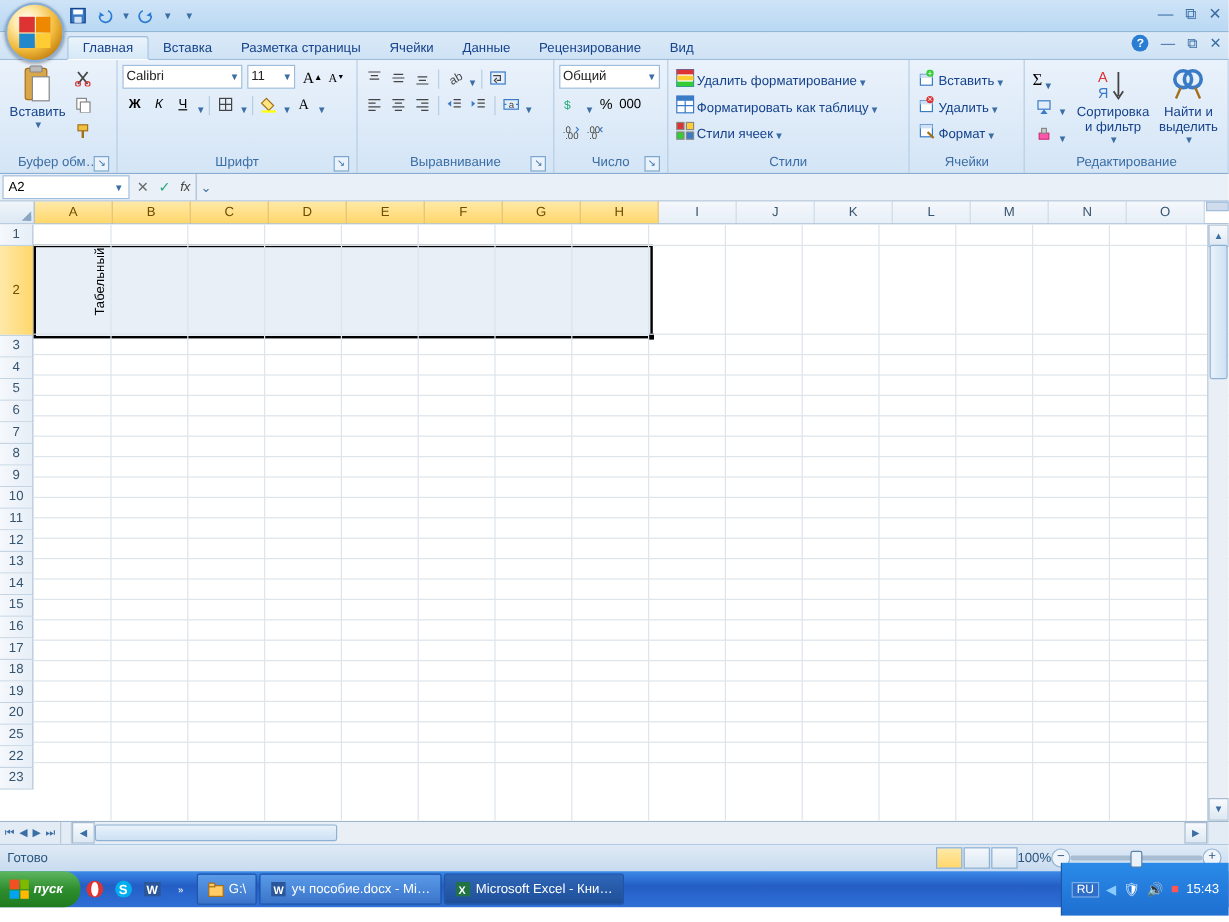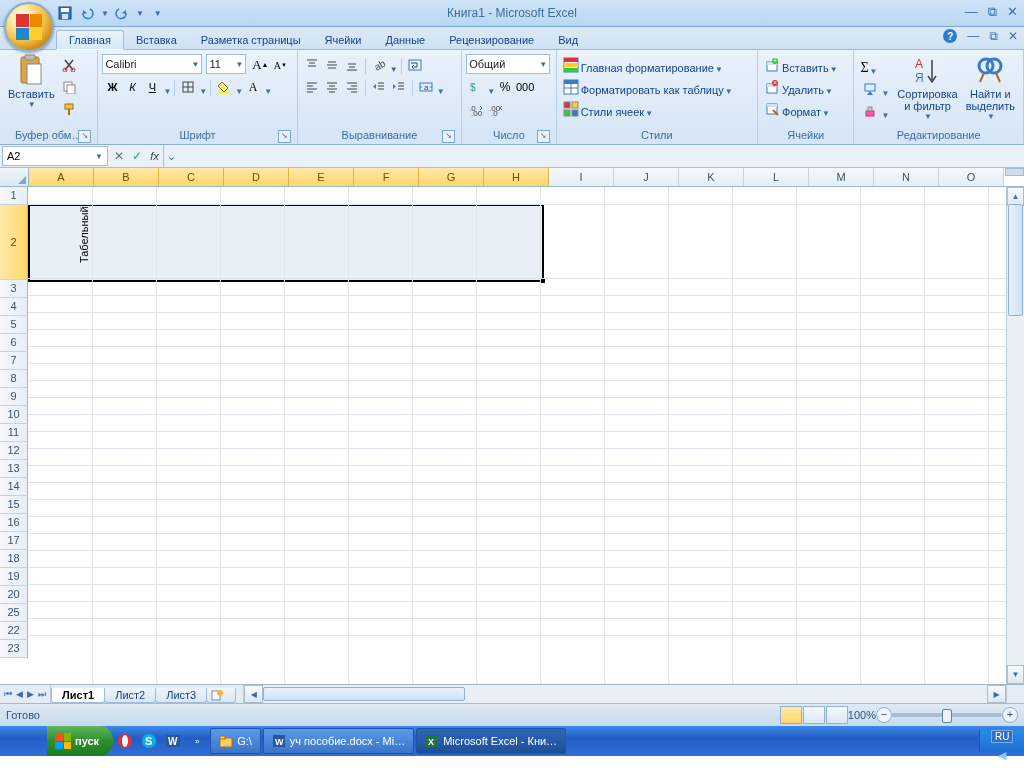--- a/index.html
+++ b/index.html
@@ -85,27 +85,27 @@
   .status{height:22px;background:linear-gradient(#dfeaf5,#c8dbef);border-top:1px solid #9ebddc;display:flex;align-items:center;padding:0 6px;color:#2b567f;font-size:11px;}
   .status .right{margin-left:auto;display:flex;align-items:center;gap:0;}
   .view-btns{display:flex;gap:1px;}
   .view-btn{width:20px;height:16px;border:1px solid #8fb1d3;background:linear-gradient(#f4f8fc,#dbe7f2);}
   .view-btn.active{background:linear-gradient(#ffe9a8,#ffd76b);}
   .zoom-slider{width:110px;height:4px;background:#a8bdd2;position:relative;border-radius:2px;}
   .zoom-slider .handle{position:absolute;left:50%;top:-4px;width:8px;height:12px;background:#e9f2fb;border:1px solid #5e82a8;border-radius:2px;transform:translateX(-50%);}
   .zoom-btn{width:14px;height:14px;border:1px solid #8fb1d3;border-radius:50%;background:#eef4fa;text-align:center;line-height:12px;font-size:11px;}
   
   .taskbar{height:30px;background:linear-gradient(#3c8ae8,#245ec5 40%,#2e6fd6);display:flex;align-items:center;color:#fff;font-size:11px;}
-  .start{height:30px;padding:0 14px 0 8px;display:flex;align-items:center;gap:4px;background:linear-gradient(#5fb65f,#2e8e2e 50%,#1f7a1f);border-radius:0 14px 14px 0;font-weight:bold;margin-left:47px;}
+  .start{height:30px;padding:0 14px 0 8px;display:flex;align-items:center;gap:4px;background:linear-gradient(#5fb65f,#2e8e2e 50%,#1f7a1f);border-radius:0 14px 14px 0;font-style:italic;font-weight:bold;}
   .start .flag{width:16px;height:16px;display:grid;grid-template-columns:1fr 1fr;grid-template-rows:1fr 1fr;gap:1px;}
   .start .flag span:nth-child(1){background:#f25022}.start .flag span:nth-child(2){background:#7fba00}.start .flag span:nth-child(3){background:#00a4ef}.start .flag span:nth-child(4){background:#ffb900}
   .task{height:24px;margin:0 1px;padding:0 8px;display:flex;align-items:center;gap:4px;background:linear-gradient(#5a9ae8,#3a74c9);border:1px solid #1e55a8;border-radius:2px;max-width:160px;overflow:hidden;white-space:nowrap;}
   .task.active{background:linear-gradient(#2f66b8,#1e4f98);}
   .ql{height:24px;margin:0 1px;width:22px;display:flex;align-items:center;justify-content:center;}
-  .tray{margin-left:auto;height:22px;background:linear-gradient(#2a8ae8,#1e6fd0);display:flex;align-items:center;gap:6px;padding:0 8px;border-left:1px solid #1e55a8;flex-direction:column;}
+  .tray{margin-left:auto;height:44px;background:linear-gradient(#2a8ae8,#1e6fd0);display:flex;align-items:center;gap:6px;padding:0 8px;border-left:1px solid #1e55a8;}
   .lang{background:#2f6fc9;border:1px solid #7aaee8;padding:0 3px;font-size:10px;}
   .clock{font-size:11px;}
 </style>
 </head>
 <body>
 
 <div class="titlebar">
   <div class="office-btn">
     <div class="office-logo">
         <span></span>
@@ -131,21 +131,20 @@
     <span class="drop">▼</span>
     <div class="ico">
         <svg width="14" height="14">
           <path d="M4 3 A5 5 0 1 0 11 7" fill="none" stroke="#2b7cd3" stroke-width="1.5"></path>
           <path d="M11 4 L11 8 L7 7 Z" fill="#2b7cd3"></path>
         </svg>
       </div>
     <span class="drop">▼</span>
     <span class="drop" style="margin-left:6px">▼</span>
   </div>
-  <div class="title">Книга1 - Microsoft Excel</div>
   <div class="win-ctrl">
     <span>—</span>
     <span>⧉</span>
     <span>✕</span>
   </div>
 </div>
 
 <div class="tabrow">
   <div class="tab active">Главная</div>
   <div class="tab">Вставка</div>
@@ -385,21 +384,21 @@
     <div class="group-body" style="flex-direction:column;gap:0">
       <div class="row">
           <div class="ico-sm">
             <svg width="16" height="16">
               <rect x="1" y="1" width="14" height="14" fill="#fff" stroke="#3a7bc8"></rect>
               <rect x="1" y="1" width="14" height="4" fill="#d33"></rect>
               <rect x="1" y="6" width="14" height="4" fill="#fc3"></rect>
               <rect x="1" y="11" width="14" height="4" fill="#3c3"></rect>
             </svg>
           </div>
-          <span style="color:#15428b">Главная форматирование</span>
+          <span style="color:#15428b">Удалить форматирование</span>
           <span class="drop">▼</span>
         </div>
       <div class="row">
           <div class="ico-sm">
             <svg width="16" height="16">
               <rect x="1" y="1" width="14" height="14" fill="#fff" stroke="#3a7bc8"></rect>
               <rect x="1" y="1" width="14" height="4" fill="#3a7bc8"></rect>
               <line x1="1" y1="9" x2="15" y2="9" stroke="#3a7bc8"></line>
               <line x1="8" y1="5" x2="8" y2="15" stroke="#3a7bc8"></line>
             </svg>
@@ -633,31 +632,20 @@
     </div>
   </div>
 
   <div class="sheetrow">
     <div class="tab-nav">
       <span>⏮</span>
       <span>◀</span>
       <span>▶</span>
       <span>⏭</span>
     </div>
-    <div class="sheet-tabs">
-      <div class="sheet-tab active">Лист1</div>
-      <div class="sheet-tab">Лист2</div>
-      <div class="sheet-tab">Лист3</div>
-      <div class="sheet-tab new">
-          <svg width="12" height="12">
-            <rect x="1" y="2" width="8" height="9" fill="#fff" stroke="#888"></rect>
-            <circle cx="9" cy="4" r="3" fill="#f0b93a"></circle>
-          </svg>
-        </div>
-    </div>
     <div class="hscroll">
       <div class="btn">◀</div>
       <div class="track">
           <div class="thumb"></div>
         </div>
       <div class="btn">▶</div>
     </div>
     <div class="corner"></div>
   </div>
 </div>

